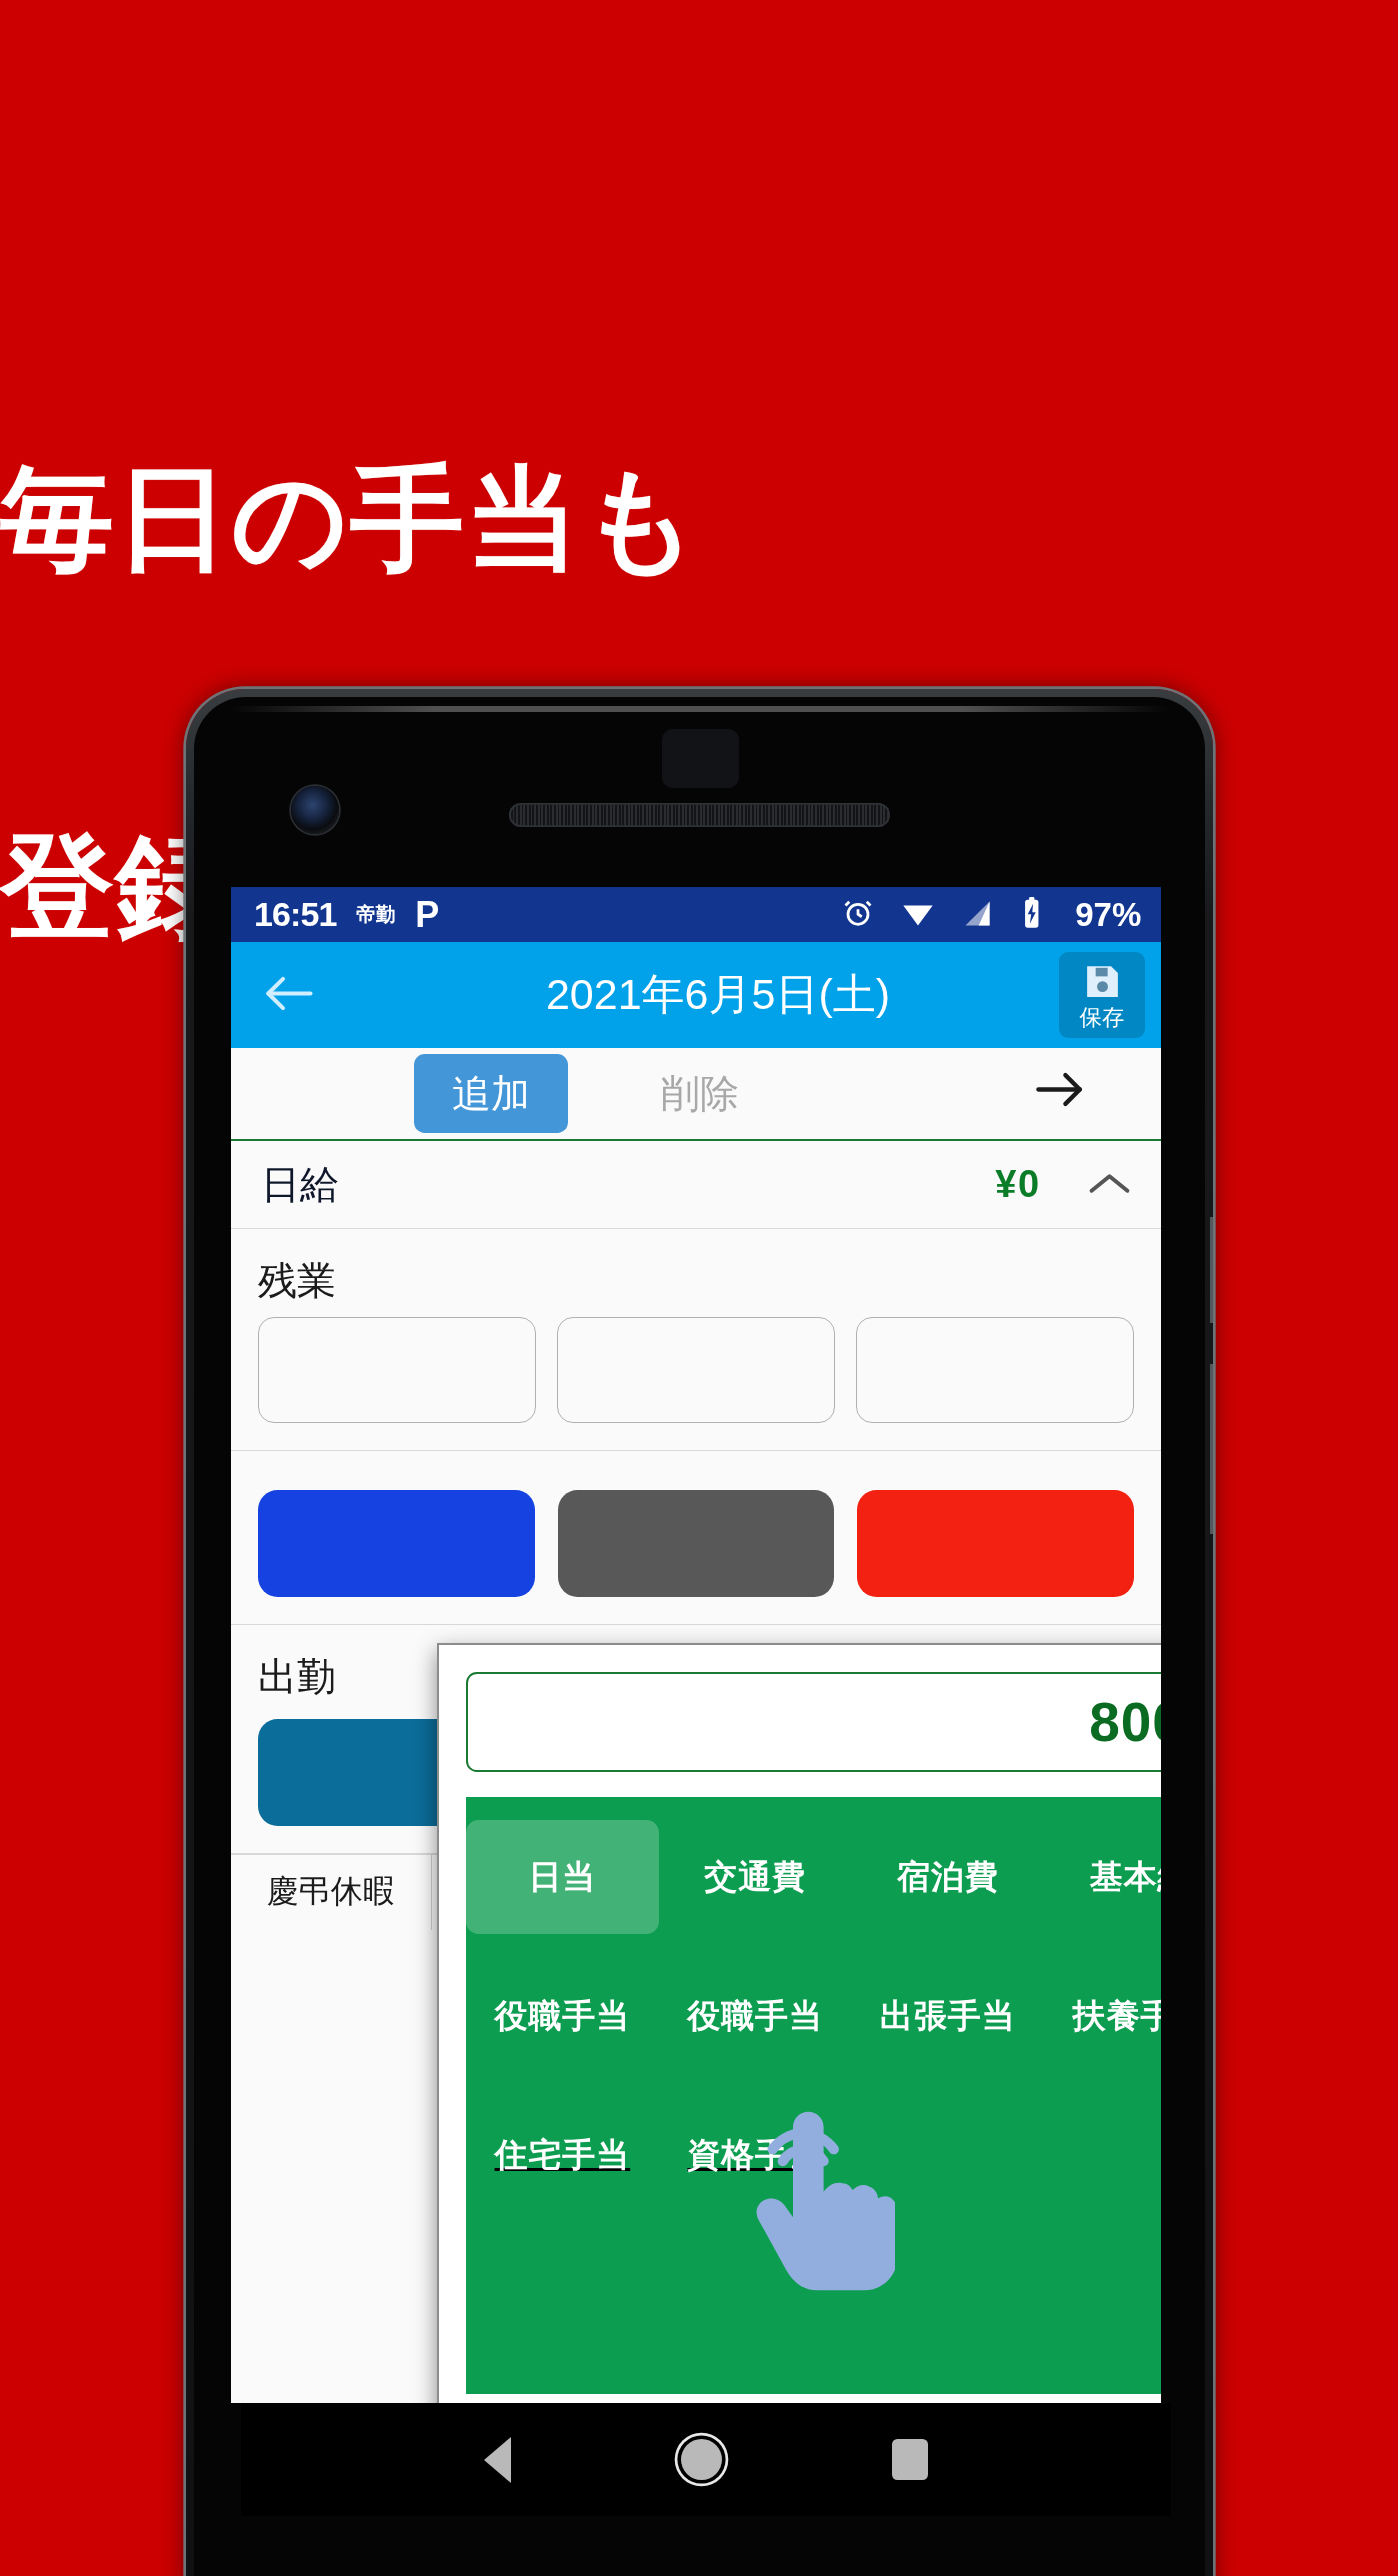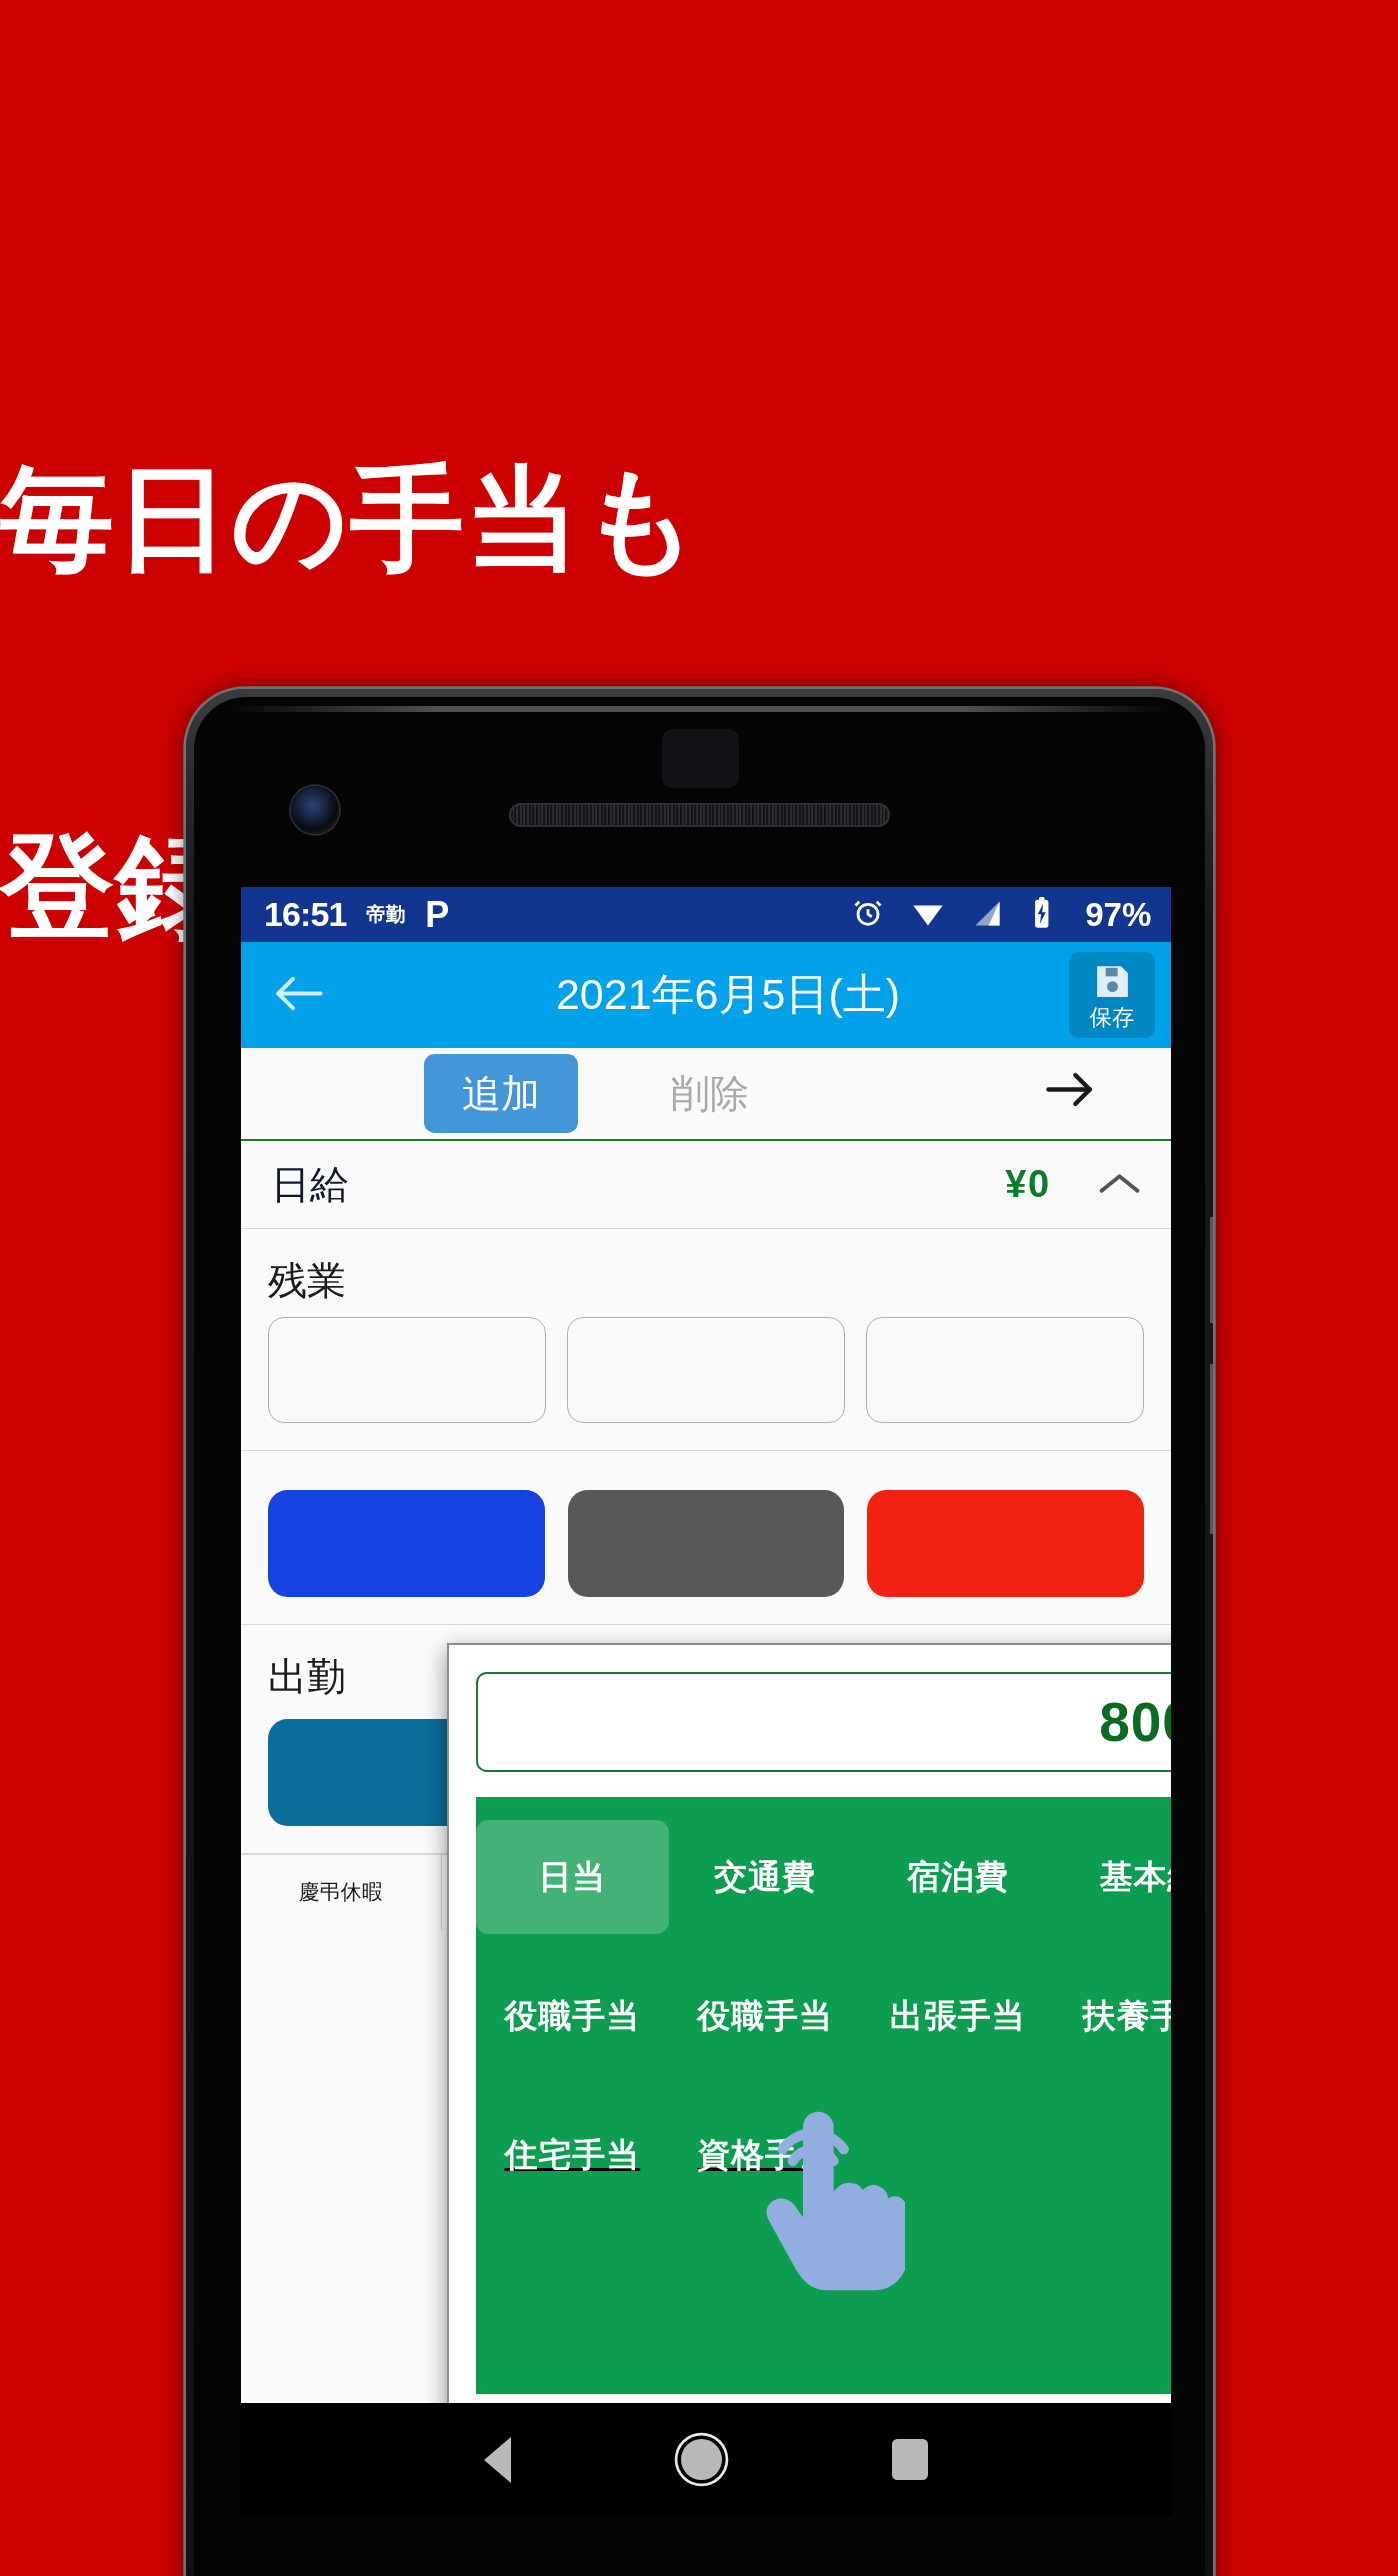--- a/index.html
+++ b/index.html
@@ -79,21 +79,21 @@
     top: 106px; left: 50%; margin-left: -191px;
     width: 381px; height: 24px;
     border-radius: 12.5px;
     background: repeating-linear-gradient(90deg, #2a2c2f 0px, #2a2c2f 1.8px, #131416 1.8px, #131416 3.6px);
     box-shadow: inset 0 0 0 1.8px #2e3135;
   }
 
   
   .screen {
     position: absolute;
-    left: 47px;
+    left: 37px;
     top: 190px;
     width: 930px;
     height: 1516px;
     background: #fafafa;
     overflow: hidden;
   }
 
   
   .statusbar {
     height: 55px;
@@ -217,21 +217,21 @@
     background: #fafafa;
     border-top: 1.8px solid #d8d8d8;
   }
   .gridstrip .cell {
     flex: 1;
     border-right: 1.8px solid #d0d0d0;
     height: 75px;
     display: flex;
     align-items: center;
     justify-content: center;
-    font-size: 21px;
+    font-size: 32px;
     color: #1b1b1b;
     text-align: center;
   }
   .gridstrip .cell:last-child { border-right: none; }
   .gridstrip .cell.narrow { flex: 0 0 43px; }
   .dlg-scaler {
     position: absolute;
     left: 206px;
     top: 756px;
     width: 829px;

